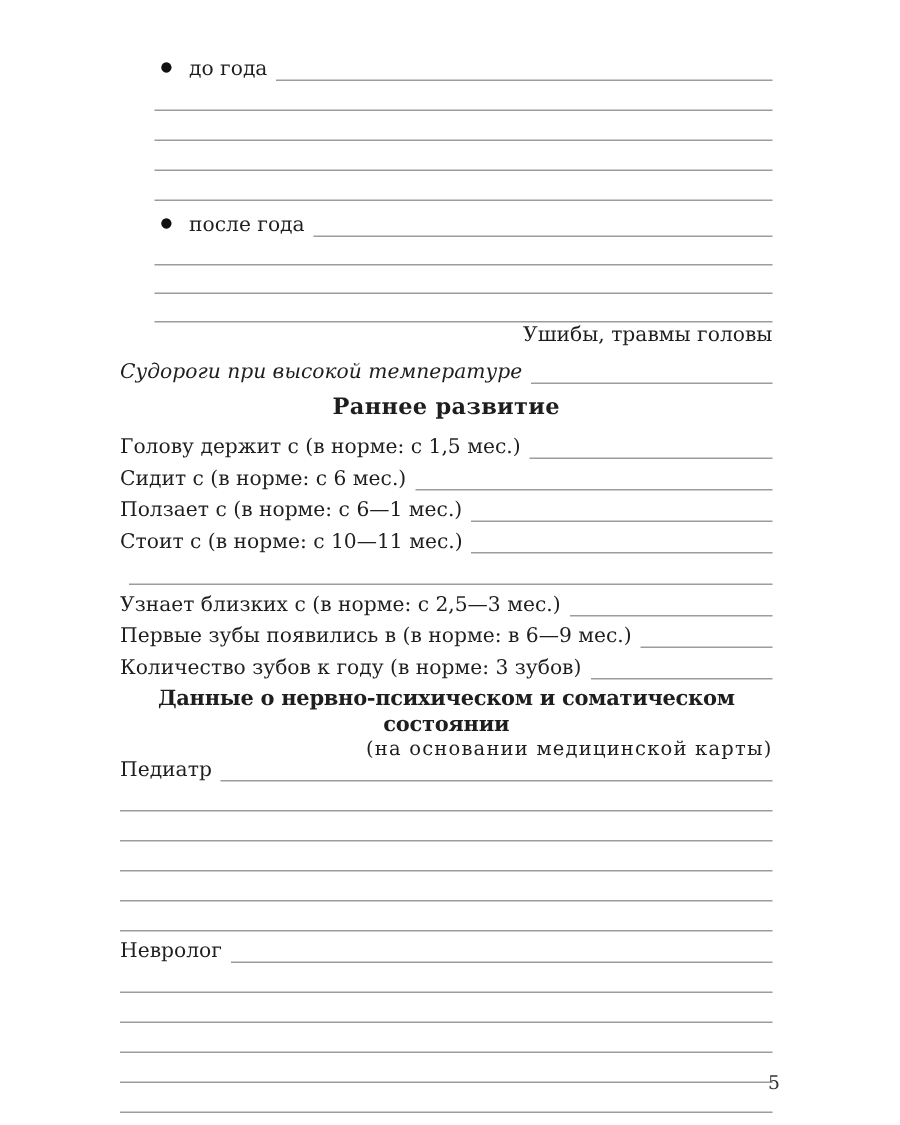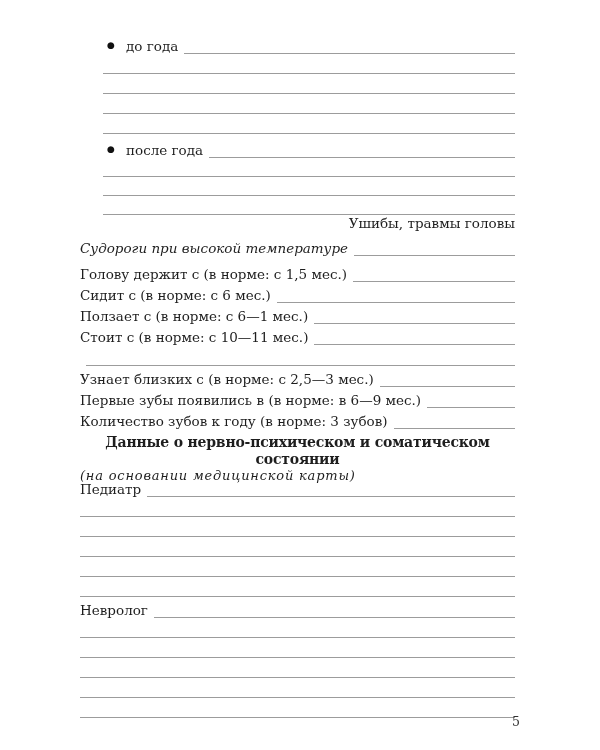--- a/index.html
+++ b/index.html
@@ -28,21 +28,21 @@
   .b18 { height: 18px; }
 
   .h1 { font-weight: bold; font-size: 15px; text-align: center;
         margin-top: 6px; line-height: 18px; letter-spacing: 0.2px; }
 
   .dev .frow { height: 21px; }
   .dev { margin-top: 5px; }
 
   .h2t { font-weight: bold; font-size: 14px; text-align: center;
          margin-top: 5px; line-height: 17px; letter-spacing: -0.2px; }
-  .h2s { font-style: italic; text-align: left; font-size: 13px;
+  .h2s { text-align: right; font-size: 13px;
          line-height: 15px; letter-spacing: 0.8px; }
 
   .row-pediatr { height: 14px; }
   .row-nevrolog { height: 21px; }
 
   .pagenum { position: absolute; left: 512px; top: 714px; font-size: 12.5px; color: #333; }
 </style>
 </head>
 <body>
 
@@ -70,20 +70,21 @@
 
     <div class="frow row-field1">
       <span class="label">Ушибы, травмы головы</span>
       <span class="wline"></span>
     </div>
     <div class="frow row-field2">
       <span class="label">Судороги при высокой температуре</span>
       <span class="wline"></span>
     </div>
 
+    <div class="h1">Раннее развитие</div>
     <div class="dev">
       <div class="frow">
         <span class="label">Голову держит с (в норме: с 1,5 мес.)</span>
         <span class="wline"></span>
       </div>
       <div class="frow">
         <span class="label">Сидит с (в норме: с 6 мес.)</span>
         <span class="wline"></span>
       </div>
       <div class="frow">

